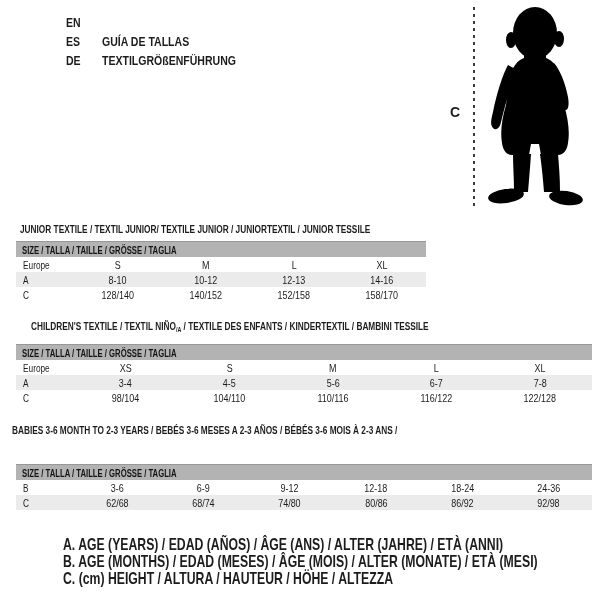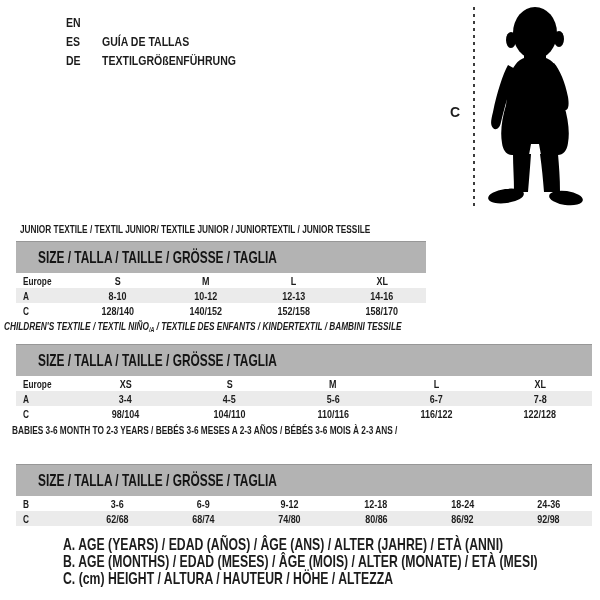--- a/index.html
+++ b/index.html
@@ -22,27 +22,27 @@
   
   .figure{position:absolute;left:448px;top:2px;width:150px;height:212px;}
   .figure svg{position:absolute;left:0;top:0;}
   .c-label{position:absolute;left:2px;top:102px;font-weight:700;font-size:14px;}
 
   
   .tbl-title{position:absolute;font-weight:700;font-size:11.5px;line-height:13px;}
   .title-sub{font-size:7.5px;vertical-align:-1.5px;}
   .tbl{position:absolute;}
   .t-bar{
-    height:32px;background:var(--bar-bg,#b3b3b3);
+    height:16px;background:var(--bar-bg,#b3b3b3);
     border-top:1px solid #979797;box-sizing:border-box;
-    display:flex;align-items:center;padding-left:22px;
-    font-weight:700;font-size:17px;color:#141414;
+    display:flex;align-items:center;padding-left:6px;
+    font-weight:700;font-size:11px;color:#141414;
   }
   .t-bar .cx{transform:scaleX(0.70);}
-  .t-row{display:grid;height:15px;align-items:center;font-size:11.5px;font-weight:700;}
+  .t-row{display:grid;height:15px;align-items:center;font-size:11.5px;font-weight:400;}
   .t-row.alt{background:var(--row-alt-bg,#ebebeb);}
   .t-lab{padding-left:7px;text-align:left;}
   .t-cell{text-align:center;}
 
   
   .legend{position:absolute;left:19px;top:536px;}
   .legend-line{line-height:17px;font-weight:700;font-size:17px;margin-left:44px;}
 </style>
 </head>
 <body>
@@ -108,21 +108,21 @@
         <div class="t-row" style="grid-template-columns: 58px repeat(4, 1fr);">
           <div class="t-lab"><span class="cx">C</span></div>
           <div class="t-cell"><span class="cxc">128/140</span></div>
           <div class="t-cell"><span class="cxc">140/152</span></div>
           <div class="t-cell"><span class="cxc">152/158</span></div>
           <div class="t-cell"><span class="cxc">158/170</span></div>
         </div>
       </div>
   </div>
 
-  <div class="tbl-title" style="left:4px;top:320px;font-style:italic;">
+  <div class="tbl-title" style="left:31px;top:320px;">
     <span class="cx"><span>CHILDREN'S TEXTILE / TEXTIL NIÑO</span><span class="title-sub">/A</span><span> / TEXTILE DES ENFANTS / KINDERTEXTIL / BAMBINI TESSILE</span></span>
   </div>
   <div class="tbl" style="left:16px;top:344px;width:576px;">
     <div class="t-bar">
         <span class="cx">SIZE / TALLA / TAILLE / GRÖSSE / TAGLIA</span>
       </div>
     <div class="t-rows">
         <div class="t-row" style="grid-template-columns: 58px repeat(5, 1fr);">
           <div class="t-lab"><span class="cx">Europe</span></div>
           <div class="t-cell"><span class="cxc">XS</span></div>

